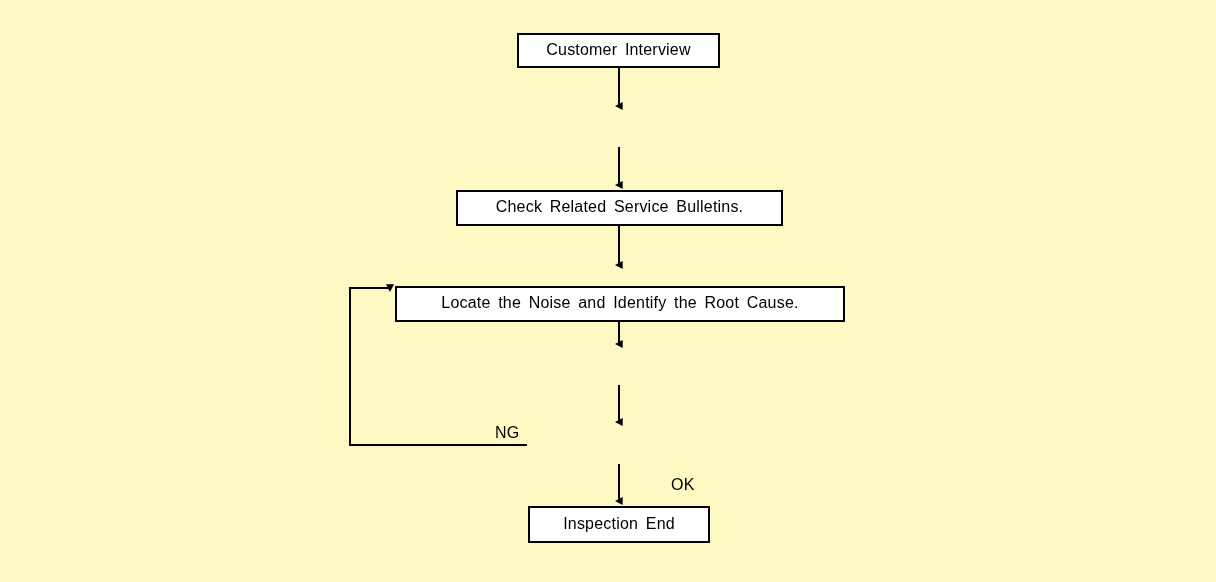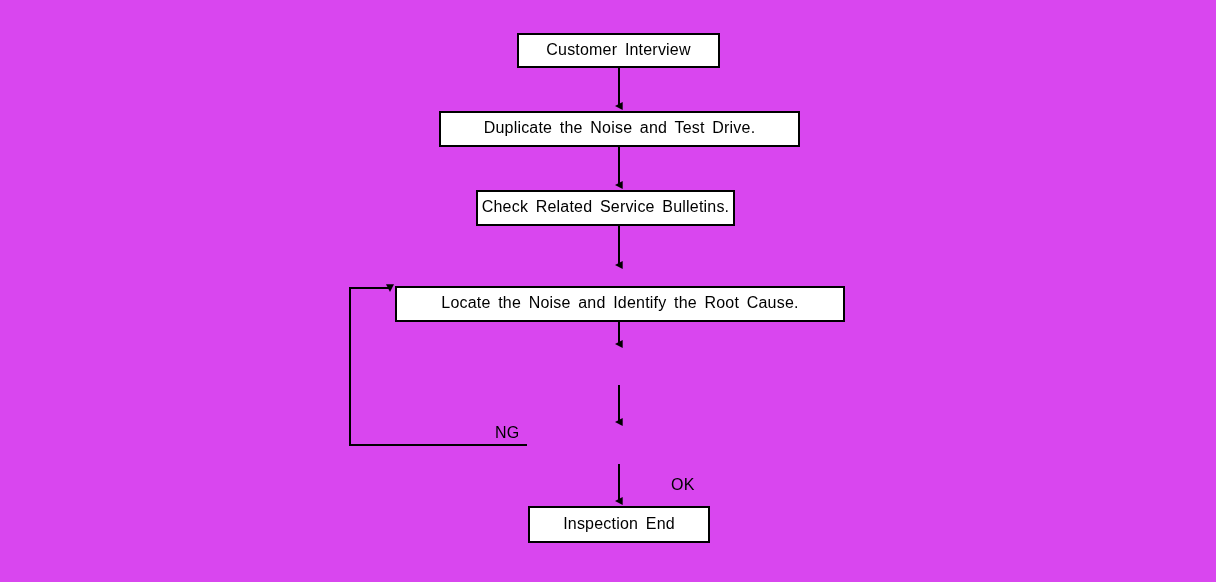--- a/index.html
+++ b/index.html
@@ -8,21 +8,21 @@
     padding: 0;
     background: #ffffff;
   }
   body {
     font-family: "Liberation Sans", "DejaVu Sans", sans-serif;
   }
   #canvas {
     position: relative;
     width: 1216px;
     height: 582px;
-    background: #d946ef;
+    background: #fef9c3;
     overflow: hidden;
   }
   
   .node {
     position: absolute;
     box-sizing: border-box;
     border: 2px solid #000000;
     background: #ffffff;
     display: flex;
     align-items: center;
@@ -82,25 +82,22 @@
 
     <line x1="619" y1="464" x2="619" y2="501" stroke="#000000" stroke-width="2" marker-end="url(#ahead)"></line>
 
     <polyline points="527,445 350,445 350,288 390,288" fill="none" stroke="#000000" stroke-width="2" marker-end="url(#ahead)"></polyline>
   </svg>
 
   <div class="node" style="left:517px; top:33px; width:203px; height:35px;">
     <span class="node-label">Customer Interview</span>
   </div>
 
-  <div class="node" style="left:439px; top:111px; width:361px; height:36px;">
-    <span class="node-label">Duplicate the Noise and Test Drive.</span>
-  </div>
 
-  <div class="node" style="left:456px; top:190px; width:259px; height:36px;margin-left:20px;">
+  <div class="node" style="left:456px; top:190px; width:327px; height:36px;">
     <span class="node-label">Check Related Service Bulletins.</span>
   </div>
 
   <div class="node" style="left:395px; top:270px; width:450px; height:36px;margin-top:16px;">
     <span class="node-label">Locate the Noise and Identify the Root Cause.</span>
   </div>
 
 
 
   <div class="node" style="left:528px; top:506px; width:182px; height:37px;">

